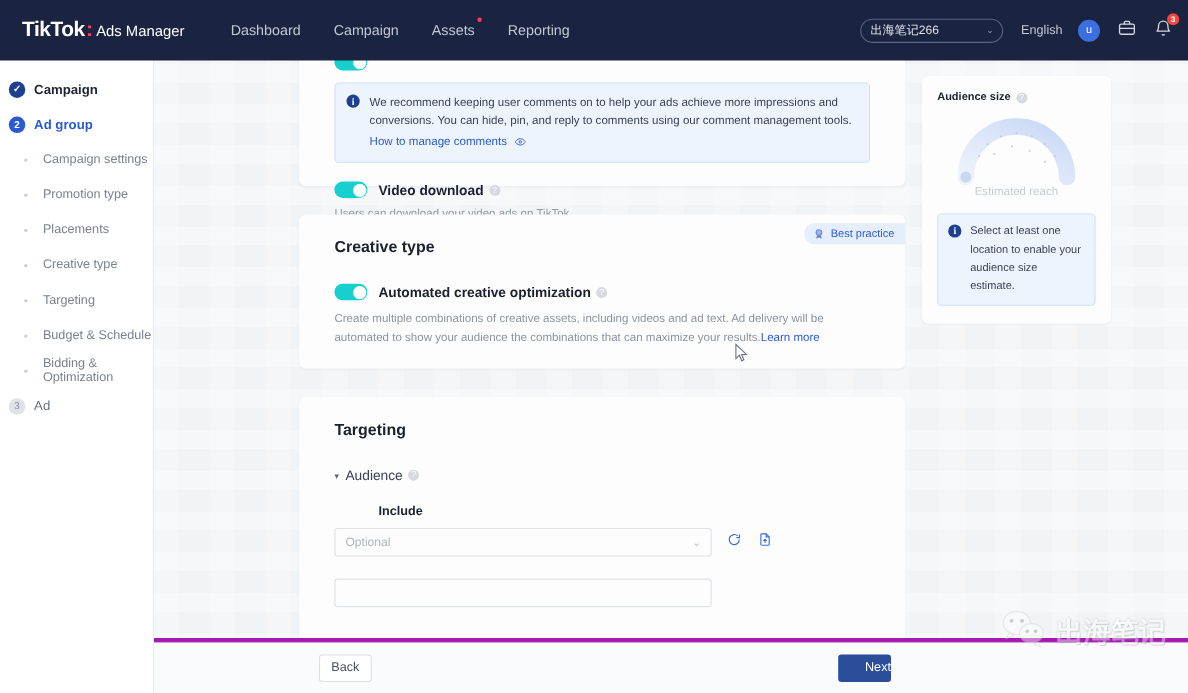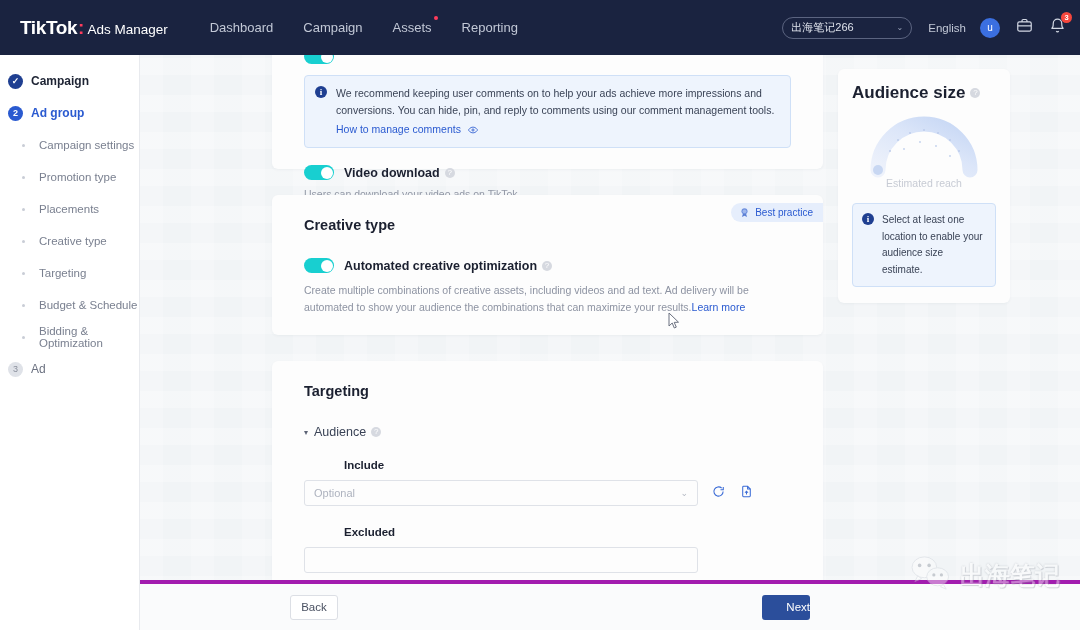--- a/index.html
+++ b/index.html
@@ -159,21 +159,21 @@
     display: flex; align-items: center; cursor: pointer;
   }
   .best-practice .medal { margin-right: 5px; display: flex; }
 
   .desc { font-size: 10.5px; color: #8d93a2; line-height: 1.65; }
 
   .field-label { font-size: 11.5px; color: #1b2030; font-weight: bold; padding-left: 40px; }
   .select-box {
     height: 26px; border: 1px solid #dfe2e8; border-radius: 3px;
     background: #fdfdfd; display: flex; align-items: center;
-    padding: 0 9px; width: 394px; cursor: pointer;
+    padding: 0 9px; width: 343px; cursor: pointer;
   }
   .select-box .ph { font-size: 11px; color: #aeb3bf; }
   .select-box .caret { margin-left: auto; color: #b4b9c4; font-size: 9px; }
 
   .caret-down { font-size: 8px; color: #5c6375; margin-right: 6px; }
 
   
   #rightpanel {
     position: absolute; top: 69px; left: 838px; width: 172px;
     background: #fdfdfd; border-radius: 6px;
@@ -417,34 +417,33 @@
             <svg width="13" height="13" viewBox="0 0 24 24" fill="none" stroke="#3a6bd6" stroke-width="1.9">
               <path d="M14 2.5H6.5A1.5 1.5 0 0 0 5 4v16a1.5 1.5 0 0 0 1.5 1.5h11A1.5 1.5 0 0 0 19 20V7.5z"></path>
               <path d="M14 2.5V7.5H19"></path>
               <path d="M12 11.5v6M9.2 14.3L12 11.5l2.8 2.8"></path>
             </svg>
           </span>
         </div>
       </div>
 
       <div style="margin-top:20px;">
-        <div class="field-label">Excluded</div>
         <div style="display:flex; align-items:center; margin-top:9px;">
           <div class="select-box">
             <span class="ph"></span>
           </div>
         </div>
       </div>
     </div>
   </div>
 </div>
 
 <div id="rightpanel">
   <div style="display:flex; align-items:center;">
-    <span style="font-size:17px; color:#1b2030; font-weight:bold;">Audience size</span>
+    <span style="font-size:10px; color:#1b2030; font-weight:bold;">Audience size</span>
     <span class="help-i">?</span>
   </div>
 
   <div class="gauge-wrap">
     <svg width="120" height="74" viewBox="0 0 120 74">
       <defs>
         <linearGradient id="gaugeGrad" x1="0" y1="1" x2="1" y2="0">
           <stop offset="0%" stop-color="#eef2fb"></stop>
           <stop offset="55%" stop-color="#dce6f9"></stop>
           <stop offset="100%" stop-color="#c5d6f4"></stop>

